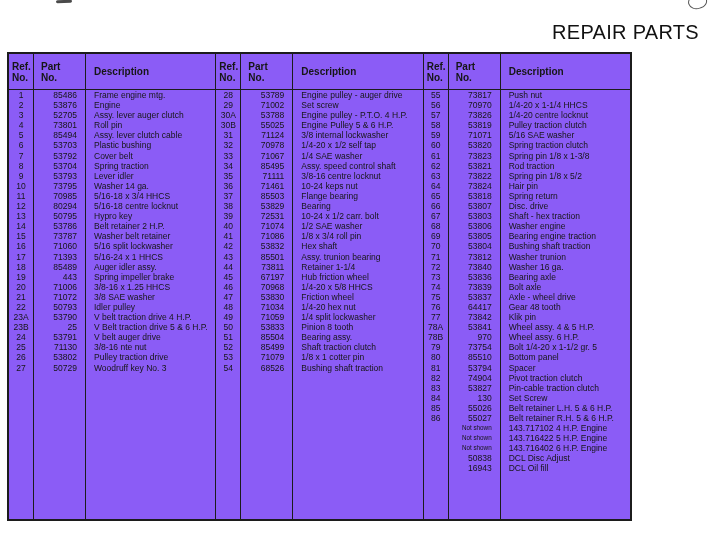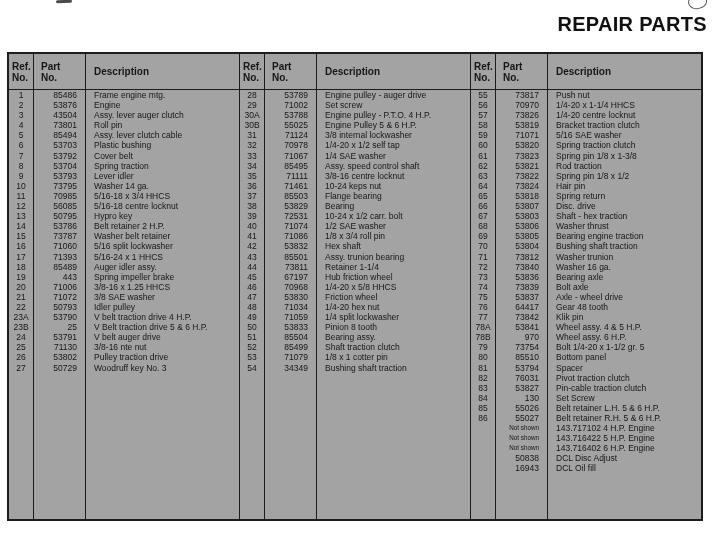--- a/index.html
+++ b/index.html
@@ -2,35 +2,35 @@
 <html><head>
 <meta charset="utf-8">
 <style>
   html,body{margin:0;padding:0}
   body{
     width:716px;height:547px;position:relative;overflow:hidden;
     background:#ffffff;color:#161616;
     font-family:"Liberation Sans", sans-serif;
   }
   .title{
-    position:absolute;top:9px;right:5px;margin:4px;
-    font-size:20px;font-weight:bold;letter-spacing:.3px;color:#111;
+    position:absolute;top:9px;right:5px;margin:12px;
+    font-size:20px;font-weight:normal;letter-spacing:.3px;color:#111;
   }
   .artifact-left{
     position:absolute;left:56px;top:0;width:16px;height:3px;
     background:#4a4a4a;border-radius:2px;transform:rotate(-2deg);
   }
   .artifact-right{
     position:absolute;right:9px;top:-6px;width:17px;height:13px;
     border:1.6px solid #555;border-radius:55% 60% 50% 58%;
     transform:rotate(-18deg);
   }
   .parts-table{
-    position:absolute;left:7px;top:52px;width:696px;height:469px;
-    border:2px solid #1c1c1c;box-sizing:border-box;background:#a3a3a3;
+    position:absolute;left:7px;top:52px;width:625px;height:469px;
+    border:2px solid #1c1c1c;box-sizing:border-box;background:#8b5cf6;
     display:flex;
   }
   .group{flex:1;display:flex;min-width:0}
   .group + .group{border-left:1px solid #1c1c1c}
   .col{display:flex;flex-direction:column;box-sizing:border-box}
   .col-ref{width:25px}
   .col-part{width:52px}
   .col-desc{flex:1;min-width:0}
   .col-ref,.col-part{border-right:1px solid #1c1c1c}
   .hcell{
@@ -95,30 +95,30 @@
         <div class="bcell">26</div>
         <div class="bcell">27</div>
       </div>
       <div class="col col-part">
         <div class="hcell">
           <div class="hline">Part</div>
           <div class="hline">No.</div>
         </div>
         <div class="bcell pcell">85486</div>
         <div class="bcell pcell">53876</div>
-        <div class="bcell pcell">43504</div>
+        <div class="bcell pcell">52705</div>
         <div class="bcell pcell">73801</div>
         <div class="bcell pcell">85494</div>
         <div class="bcell pcell">53703</div>
         <div class="bcell pcell">53792</div>
         <div class="bcell pcell">53704</div>
         <div class="bcell pcell">53793</div>
         <div class="bcell pcell">73795</div>
         <div class="bcell pcell">70985</div>
-        <div class="bcell pcell">56085</div>
+        <div class="bcell pcell">80294</div>
         <div class="bcell pcell">50795</div>
         <div class="bcell pcell">53786</div>
         <div class="bcell pcell">73787</div>
         <div class="bcell pcell">71060</div>
         <div class="bcell pcell">71393</div>
         <div class="bcell pcell">85489</div>
         <div class="bcell pcell">443</div>
         <div class="bcell pcell">71006</div>
         <div class="bcell pcell">71072</div>
         <div class="bcell pcell">50793</div>
@@ -223,21 +223,21 @@
         <div class="bcell pcell">73811</div>
         <div class="bcell pcell">67197</div>
         <div class="bcell pcell">70968</div>
         <div class="bcell pcell">53830</div>
         <div class="bcell pcell">71034</div>
         <div class="bcell pcell">71059</div>
         <div class="bcell pcell">53833</div>
         <div class="bcell pcell">85504</div>
         <div class="bcell pcell">85499</div>
         <div class="bcell pcell">71079</div>
-        <div class="bcell pcell">34349</div>
+        <div class="bcell pcell">68526</div>
       </div>
       <div class="col col-desc">
         <div class="hcell">
           <div class="hline">Description</div>
         </div>
         <div class="bcell dcell">Engine pulley - auger drive</div>
         <div class="bcell dcell">Set screw</div>
         <div class="bcell dcell">Engine pulley - P.T.O. 4 H.P.</div>
         <div class="bcell dcell">Engine Pulley 5 &amp; 6 H.P.</div>
         <div class="bcell dcell">3/8 internal lockwasher</div>
@@ -337,49 +337,49 @@
         <div class="bcell pcell">53836</div>
         <div class="bcell pcell">73839</div>
         <div class="bcell pcell">53837</div>
         <div class="bcell pcell">64417</div>
         <div class="bcell pcell">73842</div>
         <div class="bcell pcell">53841</div>
         <div class="bcell pcell">970</div>
         <div class="bcell pcell">73754</div>
         <div class="bcell pcell">85510</div>
         <div class="bcell pcell">53794</div>
-        <div class="bcell pcell">76031</div>
+        <div class="bcell pcell">74904</div>
         <div class="bcell pcell">53827</div>
         <div class="bcell pcell">130</div>
         <div class="bcell pcell">55026</div>
         <div class="bcell pcell">55027</div>
         <div class="bcell pcell small">Not shown</div>
         <div class="bcell pcell small">Not shown</div>
         <div class="bcell pcell small">Not shown</div>
         <div class="bcell pcell">50838</div>
         <div class="bcell pcell">16943</div>
       </div>
       <div class="col col-desc">
         <div class="hcell">
           <div class="hline">Description</div>
         </div>
         <div class="bcell dcell">Push nut</div>
         <div class="bcell dcell">1/4-20 x 1-1/4 HHCS</div>
         <div class="bcell dcell">1/4-20 centre locknut</div>
-        <div class="bcell dcell">Bracket traction clutch</div>
+        <div class="bcell dcell">Pulley traction clutch</div>
         <div class="bcell dcell">5/16 SAE washer</div>
         <div class="bcell dcell">Spring traction clutch</div>
         <div class="bcell dcell">Spring pin 1/8 x 1-3/8</div>
         <div class="bcell dcell">Rod traction</div>
-        <div class="bcell dcell">Spring pin 1/8 x 1/2</div>
+        <div class="bcell dcell">Spring pin 1/8 x 5/2</div>
         <div class="bcell dcell">Hair pin</div>
         <div class="bcell dcell">Spring return</div>
         <div class="bcell dcell">Disc. drive</div>
         <div class="bcell dcell">Shaft - hex traction</div>
-        <div class="bcell dcell">Washer thrust</div>
+        <div class="bcell dcell">Washer engine</div>
         <div class="bcell dcell">Bearing engine traction</div>
         <div class="bcell dcell">Bushing shaft traction</div>
         <div class="bcell dcell">Washer trunion</div>
         <div class="bcell dcell">Washer 16 ga.</div>
         <div class="bcell dcell">Bearing axle</div>
         <div class="bcell dcell">Bolt axle</div>
         <div class="bcell dcell">Axle - wheel drive</div>
         <div class="bcell dcell">Gear 48 tooth</div>
         <div class="bcell dcell">Klik pin</div>
         <div class="bcell dcell">Wheel assy. 4 &amp; 5 H.P.</div>

